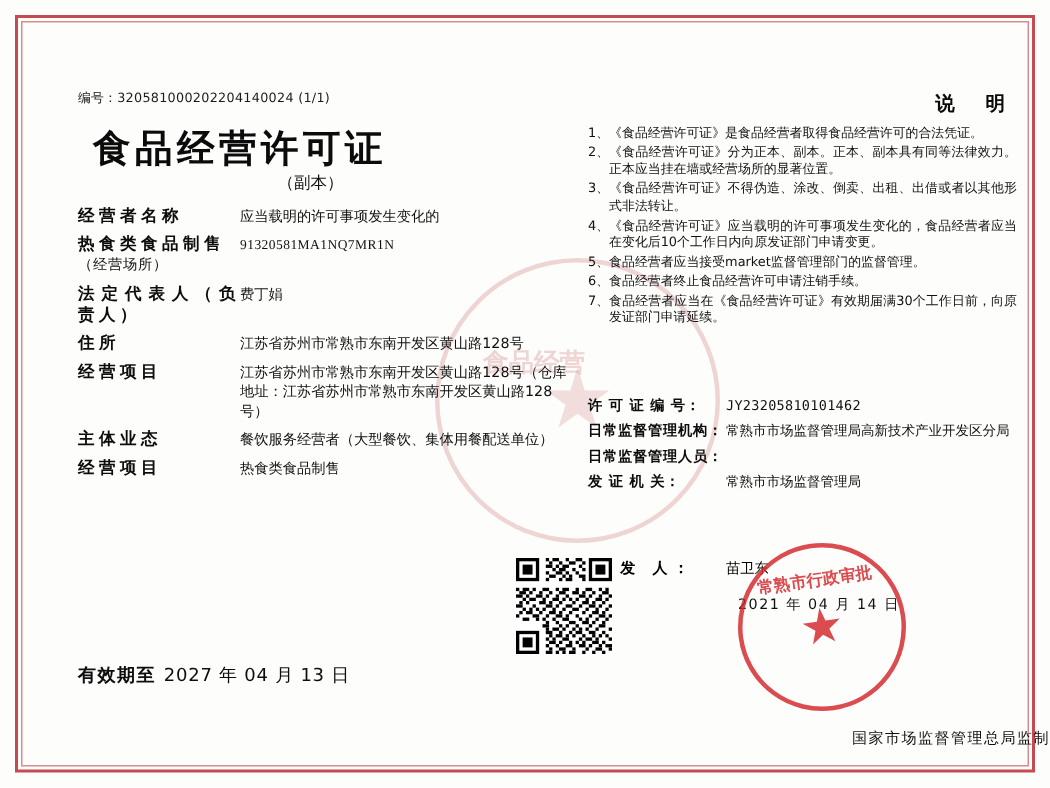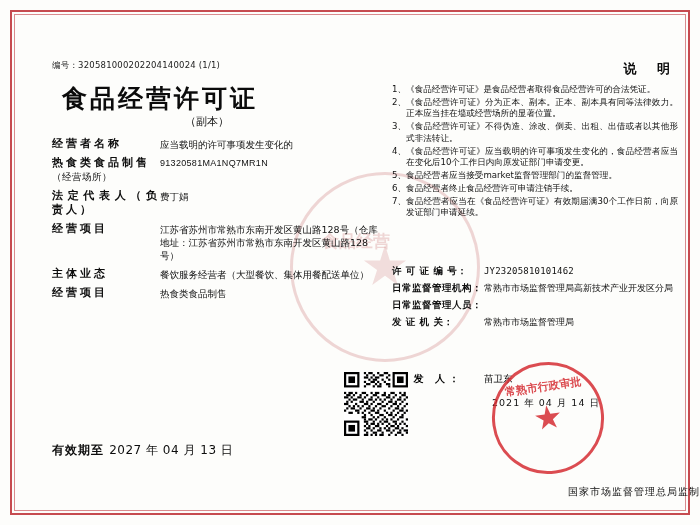--- a/index.html
+++ b/index.html
@@ -131,21 +131,21 @@
   }
   .val {
     flex: 1;
     font-size: 9.5px;
     color: #101010;
     line-height: 13px;
     word-break: break-all;
     padding-top: 1px;
   }
   .val.mono {
-    font-family: Liberation Sans, sans-serif;
+    font-family: Liberation Serif, serif;
     font-size: 9px;
     letter-spacing: 0.3px;
   }
 
   
   .explain {
     position: absolute;
     left: 370px;
     top: 38px;
     width: 286px;
@@ -333,20 +333,24 @@
           <div class="lbl small" style="width:auto;">（经营场所）</div>
         </div>
         <div class="val mono">91320581MA1NQ7MR1N</div>
       </div>
 
       <div class="row">
         <div class="lbl">法定代表人（负责人）</div>
         <div class="val">费丁娟</div>
       </div>
 
+      <div class="row">
+        <div class="lbl">住所</div>
+        <div class="val">江苏省苏州市常熟市东南开发区黄山路128号</div>
+      </div>
 
       <div class="row">
         <div class="lbl">经营项目</div>
         <div class="val">江苏省苏州市常熟市东南开发区黄山路128号（仓库地址：江苏省苏州市常熟市东南开发区黄山路128号）</div>
       </div>
 
       <div class="row">
         <div class="lbl">主体业态</div>
         <div class="val">餐饮服务经营者（大型餐饮、集体用餐配送单位）</div>
       </div>

